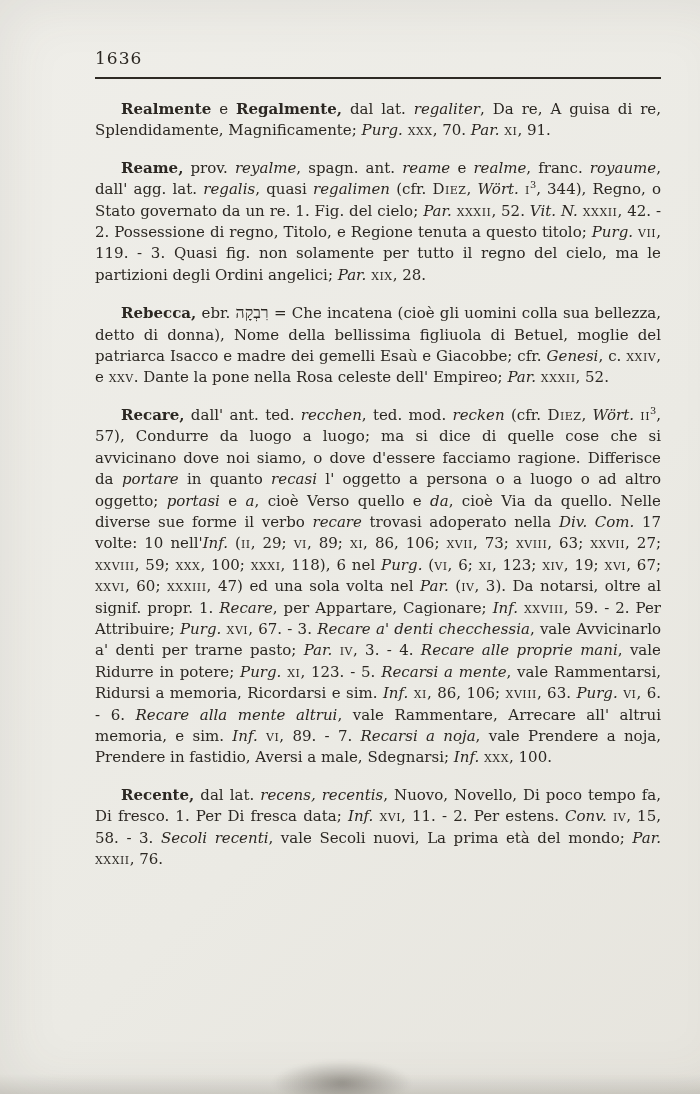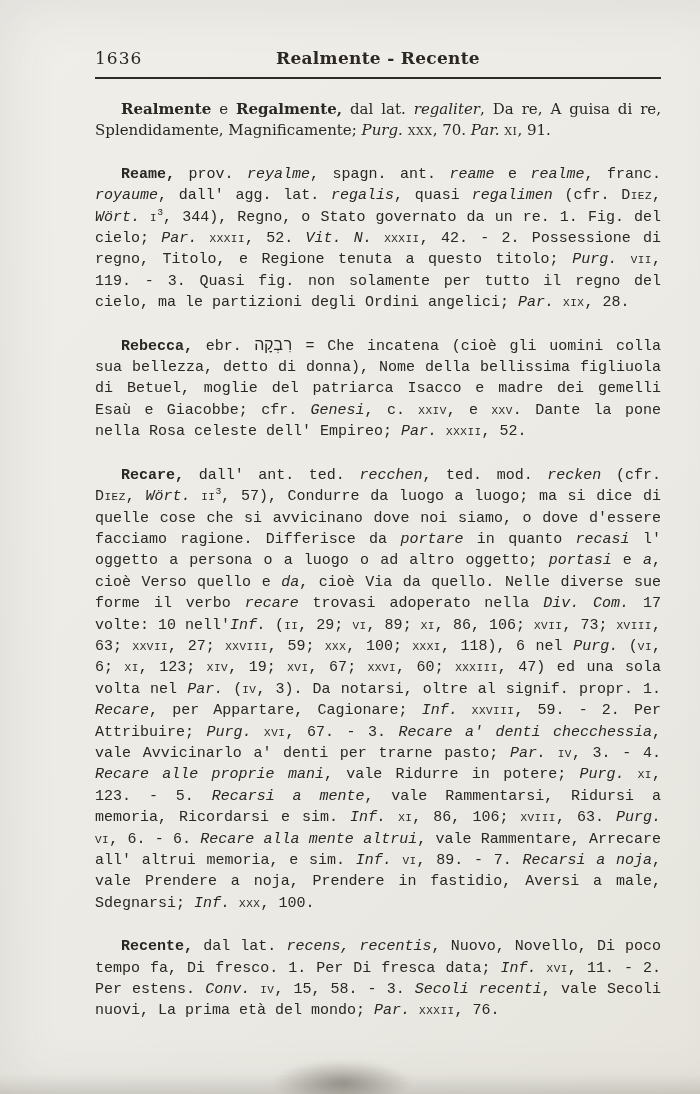--- a/index.html
+++ b/index.html
@@ -47,21 +47,21 @@
   .entries {
     margin-top: 20px;
     font-size: 15px;
     line-height: 21.4px;
     text-align: justify;
   }
   .entry {
     margin: 0;
     text-indent: 26px;
   }
-  .entry + .entry { margin-top: 22px; font-family: Liberation Mono, monospace; }
+  .entry + .entry { margin-top: 16px; }
   .s-b  { font-weight: bold; }
   .s-i  { font-style: italic; }
   .s-sc { font-variant: small-caps; letter-spacing: 0.5px; }
   .s-sup { font-size: 0.65em; vertical-align: super; line-height: 0; }
   .s-he { font-size: 1.06em; }
   
   .gutter-shadow {
     position: absolute; top: 0; right: 0; width: 36px; height: 100%;
     background: linear-gradient(to right, rgba(90,84,72,0) 0%, rgba(90,84,72,0.14) 55%, rgba(62,56,46,0.30) 100%);
     pointer-events: none;
@@ -93,21 +93,20 @@
 </style>
 </head>
 <body>
 
 <div class="page">
 
   <div class="content">
 
     <div class="header">
       <span class="pagenum">1636</span>
-      <span class="head-title">Realmente - Recente</span>
     </div>
 
     <div class="rule"></div>
 
     <div class="entries">
       <p class="entry"><span class="s-b">Realmente</span><span> e </span><span class="s-b">Regalmente,</span><span> dal lat. </span><span class="s-i">regaliter</span><span>, Da re, A guisa di re, Splendidamente, Magnificamente; </span><span class="s-i">Purg.</span><span> </span><span class="s-sc">xxx</span><span>, 70. </span><span class="s-i">Par.</span><span> </span><span class="s-sc">xi</span><span>, 91.</span></p>
       <p class="entry"><span class="s-b">Reame,</span><span> prov. </span><span class="s-i">reyalme</span><span>, spagn. ant. </span><span class="s-i">reame</span><span> e </span><span class="s-i">realme</span><span>, franc. </span><span class="s-i">royaume</span><span>, dall' agg. lat. </span><span class="s-i">regalis</span><span>, quasi </span><span class="s-i">regalimen</span><span> (cfr. </span><span class="s-sc">Diez</span><span>, </span><span class="s-i">Wört.</span><span> </span><span class="s-sc">i</span><span class="s-sup">3</span><span>, 344), Regno, o Stato governato da un re. 1. Fig. del cielo; </span><span class="s-i">Par.</span><span> </span><span class="s-sc">xxxii</span><span>, 52. </span><span class="s-i">Vit. N.</span><span> </span><span class="s-sc">xxxii</span><span>, 42. - 2. Possessione di regno, Titolo, e Regione tenuta a questo titolo; </span><span class="s-i">Purg.</span><span> </span><span class="s-sc">vii</span><span>, 119. - 3. Quasi fig. non solamente per tutto il regno del cielo, ma le partizioni degli Ordini angelici; </span><span class="s-i">Par.</span><span> </span><span class="s-sc">xix</span><span>, 28.</span></p>
       <p class="entry"><span class="s-b">Rebecca,</span><span> ebr. </span><span class="s-he">רִבְקָה</span><span> = Che incatena (cioè gli uomini colla sua bellezza, detto di donna), Nome della bellissima figliuola di Betuel, moglie del patriarca Isacco e madre dei gemelli Esaù e Giacobbe; cfr. </span><span class="s-i">Genesi</span><span>, c. </span><span class="s-sc">xxiv</span><span>, e </span><span class="s-sc">xxv</span><span>. Dante la pone nella Rosa celeste dell' Empireo; </span><span class="s-i">Par.</span><span> </span><span class="s-sc">xxxii</span><span>, 52.</span></p>
       <p class="entry"><span class="s-b">Recare,</span><span> dall' ant. ted. </span><span class="s-i">recchen</span><span>, ted. mod. </span><span class="s-i">recken</span><span> (cfr. </span><span class="s-sc">Diez</span><span>, </span><span class="s-i">Wört.</span><span> </span><span class="s-sc">ii</span><span class="s-sup">3</span><span>, 57), Condurre da luogo a luogo; ma si dice di quelle cose che si avvicinano dove noi siamo, o dove d'essere facciamo ragione. Differisce da </span><span class="s-i">portare</span><span> in quanto </span><span class="s-i">recasi</span><span> l' oggetto a persona o a luogo o ad altro oggetto; </span><span class="s-i">portasi</span><span> e </span><span class="s-i">a</span><span>, cioè Verso quello e </span><span class="s-i">da</span><span>, cioè Via da quello. Nelle diverse sue forme il verbo </span><span class="s-i">recare</span><span> trovasi adoperato nella </span><span class="s-i">Div. Com.</span><span> 17 volte: 10 nell'</span><span class="s-i">Inf.</span><span> (</span><span class="s-sc">ii</span><span>, 29; </span><span class="s-sc">vi</span><span>, 89; </span><span class="s-sc">xi</span><span>, 86, 106; </span><span class="s-sc">xvii</span><span>, 73; </span><span class="s-sc">xviii</span><span>, 63; </span><span class="s-sc">xxvii</span><span>, 27; </span><span class="s-sc">xxviii</span><span>, 59; </span><span class="s-sc">xxx</span><span>, 100; </span><span class="s-sc">xxxi</span><span>, 118), 6 nel </span><span class="s-i">Purg.</span><span> (</span><span class="s-sc">vi</span><span>, 6; </span><span class="s-sc">xi</span><span>, 123; </span><span class="s-sc">xiv</span><span>, 19; </span><span class="s-sc">xvi</span><span>, 67; </span><span class="s-sc">xxvi</span><span>, 60; </span><span class="s-sc">xxxiii</span><span>, 47) ed una sola volta nel </span><span class="s-i">Par.</span><span> (</span><span class="s-sc">iv</span><span>, 3). Da notarsi, oltre al signif. propr. 1. </span><span class="s-i">Recare</span><span>, per Appartare, Cagionare; </span><span class="s-i">Inf.</span><span> </span><span class="s-sc">xxviii</span><span>, 59. - 2. Per Attribuire; </span><span class="s-i">Purg.</span><span> </span><span class="s-sc">xvi</span><span>, 67. - 3. </span><span class="s-i">Recare a' denti checchessia</span><span>, vale Avvicinarlo a' denti per trarne pasto; </span><span class="s-i">Par.</span><span> </span><span class="s-sc">iv</span><span>, 3. - 4. </span><span class="s-i">Recare alle proprie mani</span><span>, vale Ridurre in potere; </span><span class="s-i">Purg.</span><span> </span><span class="s-sc">xi</span><span>, 123. - 5. </span><span class="s-i">Recarsi a mente</span><span>, vale Rammentarsi, Ridursi a memoria, Ricordarsi e sim. </span><span class="s-i">Inf.</span><span> </span><span class="s-sc">xi</span><span>, 86, 106; </span><span class="s-sc">xviii</span><span>, 63. </span><span class="s-i">Purg.</span><span> </span><span class="s-sc">vi</span><span>, 6. - 6. </span><span class="s-i">Recare alla mente altrui</span><span>, vale Rammentare, Arrecare all' altrui memoria, e sim. </span><span class="s-i">Inf.</span><span> </span><span class="s-sc">vi</span><span>, 89. - 7. </span><span class="s-i">Recarsi a noja</span><span>, vale Prendere a noja, Prendere in fastidio, Aversi a male, Sdegnarsi; </span><span class="s-i">Inf.</span><span> </span><span class="s-sc">xxx</span><span>, 100.</span></p>
       <p class="entry"><span class="s-b">Recente,</span><span> dal lat. </span><span class="s-i">recens, recentis</span><span>, Nuovo, Novello, Di poco tempo fa, Di fresco. 1. Per Di fresca data; </span><span class="s-i">Inf.</span><span> </span><span class="s-sc">xvi</span><span>, 11. - 2. Per estens. </span><span class="s-i">Conv.</span><span> </span><span class="s-sc">iv</span><span>, 15, 58. - 3. </span><span class="s-i">Secoli recenti</span><span>, vale Secoli nuovi, La prima età del mondo; </span><span class="s-i">Par.</span><span> </span><span class="s-sc">xxxii</span><span>, 76.</span></p>

